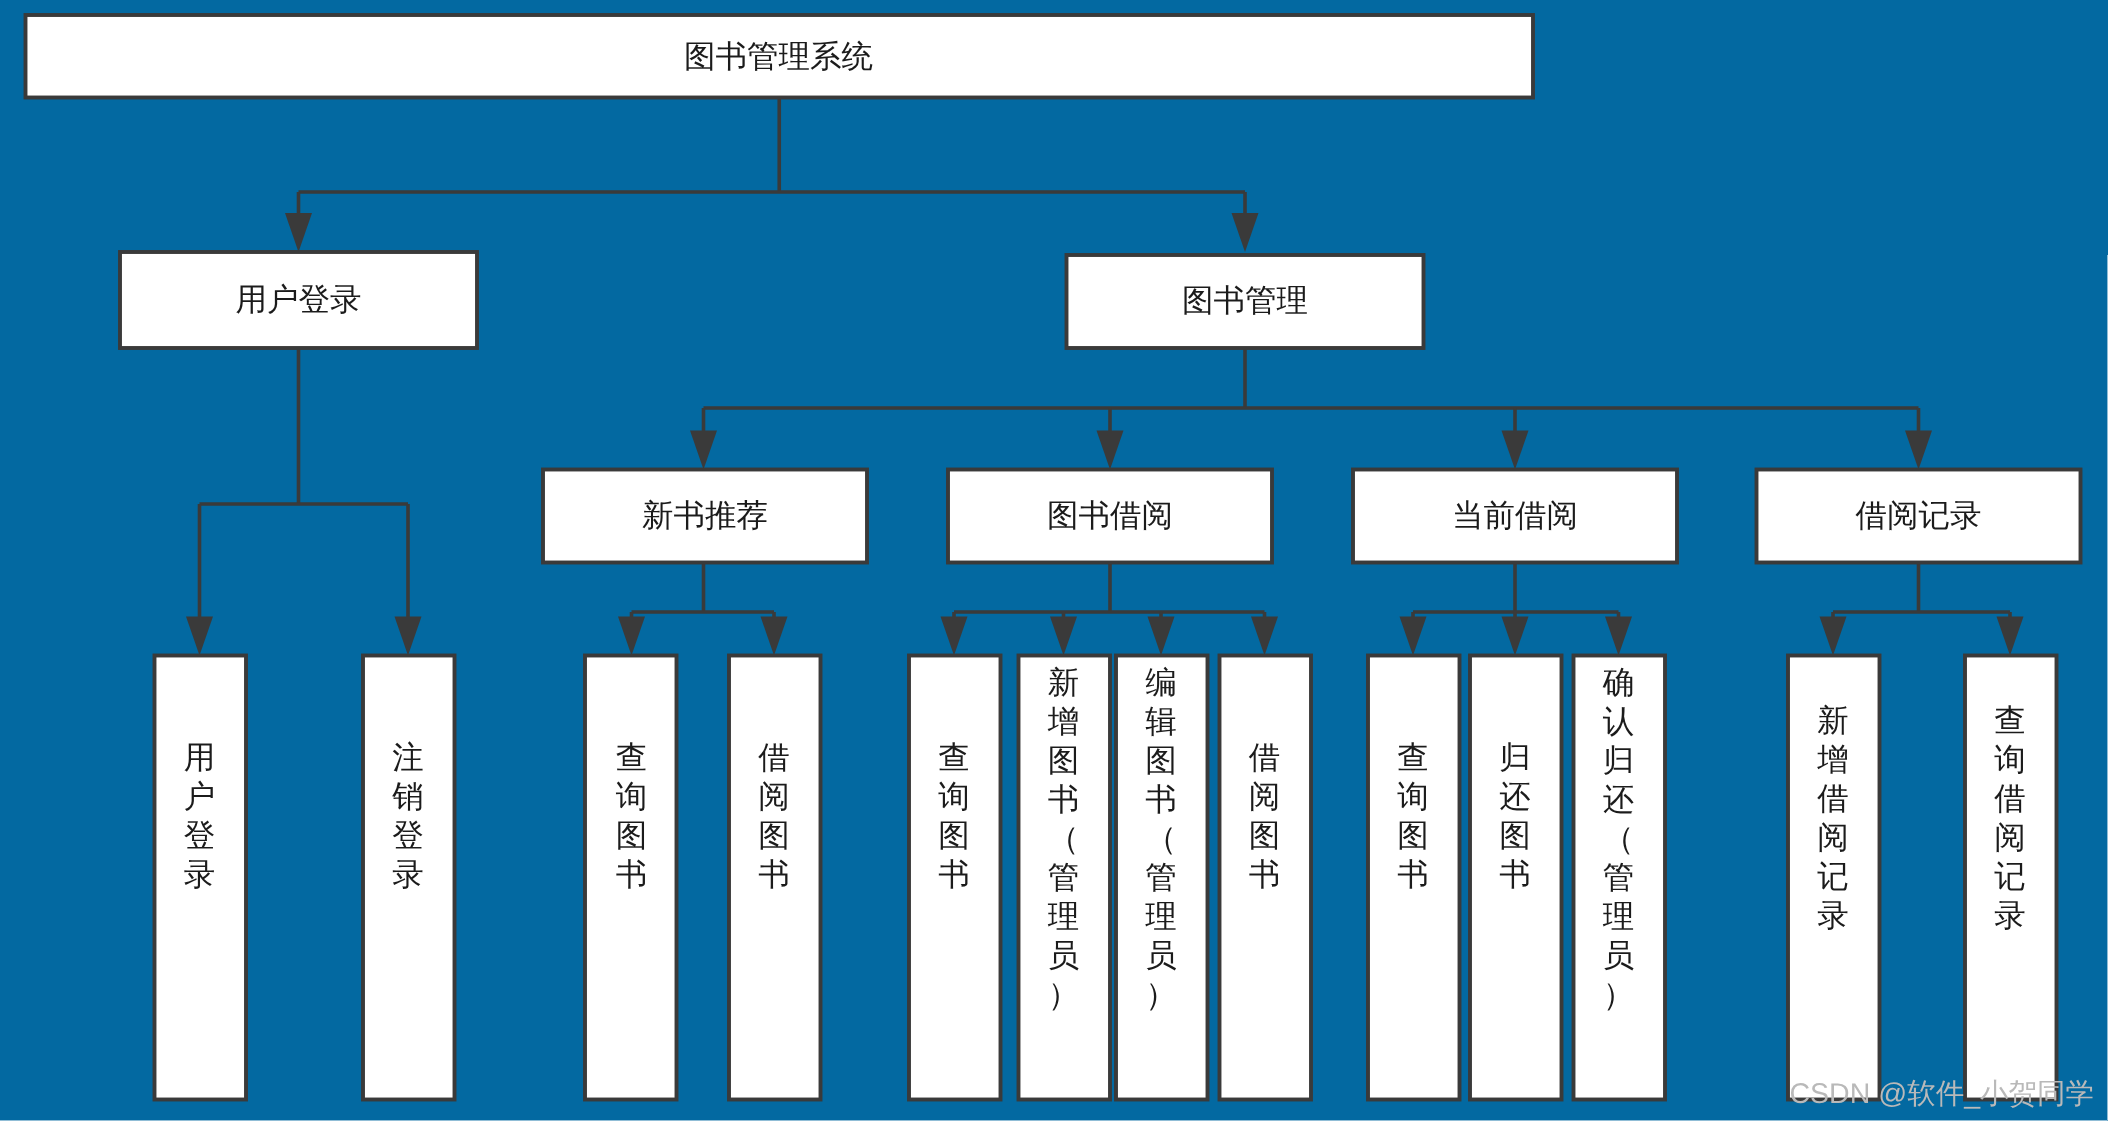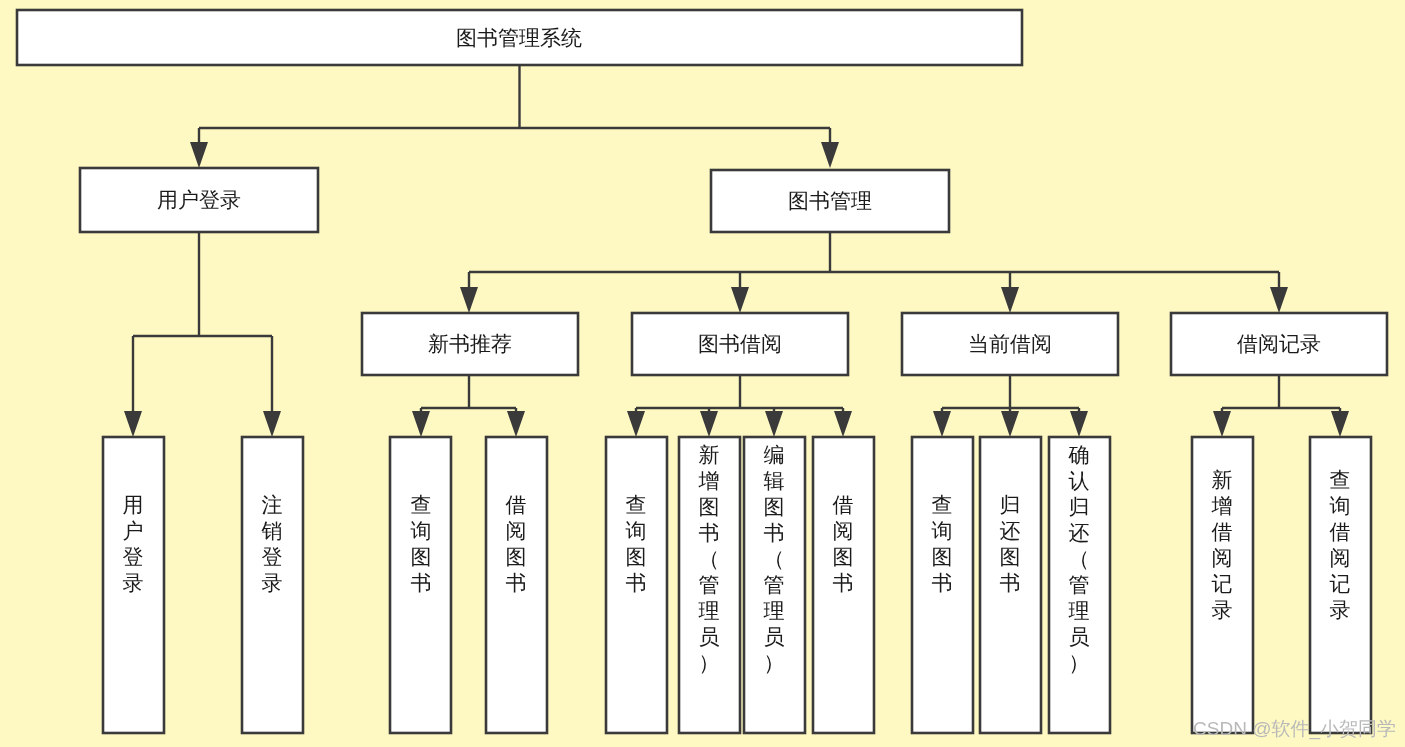--- a/index.html
+++ b/index.html
@@ -7,21 +7,21 @@
     padding: 0;
     background: #ffffff;
   }
   body {
     font-family: "Liberation Sans", "DejaVu Sans", sans-serif;
   }
   #diagram-root {
     position: relative;
     width: 1405px;
     height: 747px;
-    background: #fef9c3;
+    background: #0369a1;
     overflow: hidden;
   }
   svg#flow-svg {
     position: absolute;
     left: 0;
     top: 0;
     width: 1405px;
     height: 747px;
     display: block;
   }

